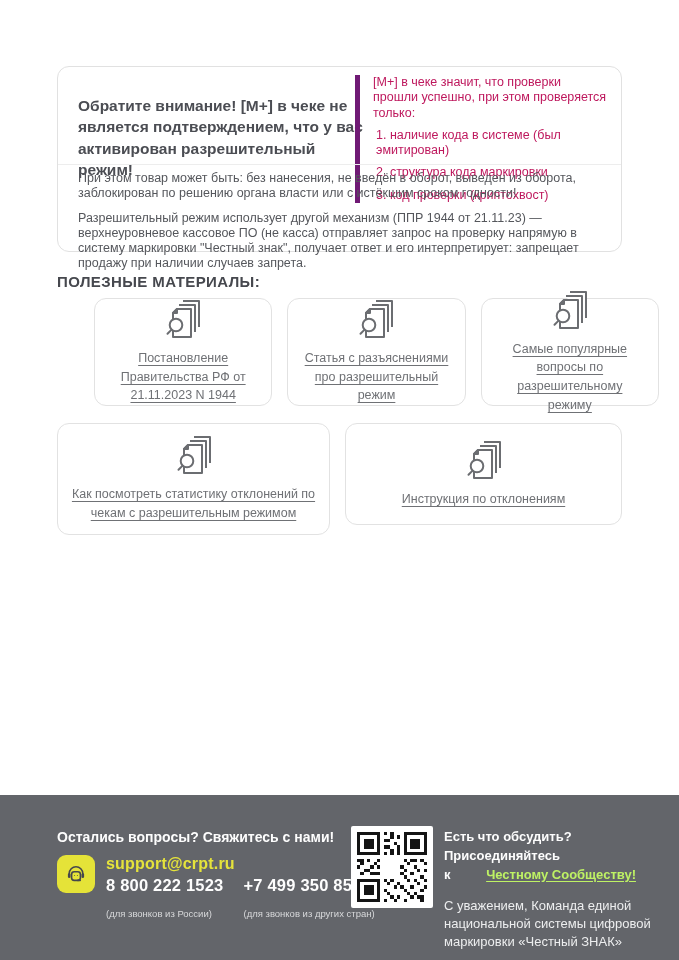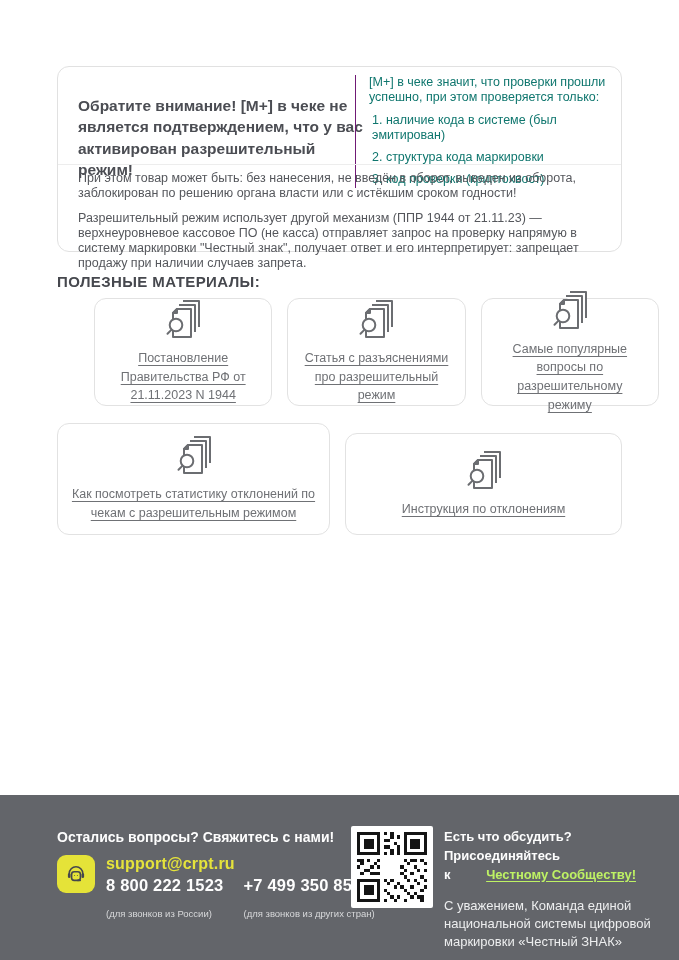--- a/index.html
+++ b/index.html
@@ -20,43 +20,43 @@
     position:absolute;left:57px;top:66px;width:565px;height:186px;
     border:1px solid #E1E1E1;border-radius:12px;box-sizing:border-box;
     background:#fff;
   }
   .info-headline{
     position:absolute;left:20px;top:28px;width:292px;
     font-size:15.5px;font-weight:bold;line-height:1.38;color:#4B4D53;
   }
   .info-side{
     position:absolute;left:297px;top:8px;right:14px;
-    border-left:1px solid #701a75;padding-left:13px;
-    color:#0f766e;font-size:12.5px;line-height:1.22;
+    border-left:5px solid #701a75;padding-left:13px;
+    color:#be185d;font-size:12.5px;line-height:1.22;
   }
   .info-side-intro{margin:0 0 4px 0;}
   .check-item{margin-top:7px;padding-left:3px;}
   .info-divider{
     position:absolute;left:0;right:0;top:97px;height:0;
     border-top:1px solid #EDEDED;
   }
   .info-paragraphs{
     position:absolute;left:20px;right:16px;top:104px;
     color:#55575C;font-size:12.5px;line-height:1.22;
   }
   .info-paragraphs p{margin:0 0 9px 0;}
 
   
   .materials-title{
     position:absolute;left:57px;top:273px;
     font-size:15px;font-weight:bold;letter-spacing:.4px;color:#46484E;
   }
   .cards-row{position:absolute;left:57px;display:flex;gap:15px;}
   .cards-row.row1{top:298px;width:565px;padding-left:37px;}
-  .cards-row.row2{top:423px;align-items:flex-end;}
+  .cards-row.row2{top:423px;}
   .card{
     border:1px solid #E2E2E2;border-radius:12px;background:#fff;
     box-sizing:border-box;
     display:flex;flex-direction:column;align-items:center;justify-content:center;
     text-align:center;padding:10px 12px;
     cursor:pointer;
   }
   .row1 .card{flex:1;height:108px;}
   .row2 .card-wide-1{width:273px;height:112px;}
   .row2 .card-wide-2{width:277px;height:102px;}

